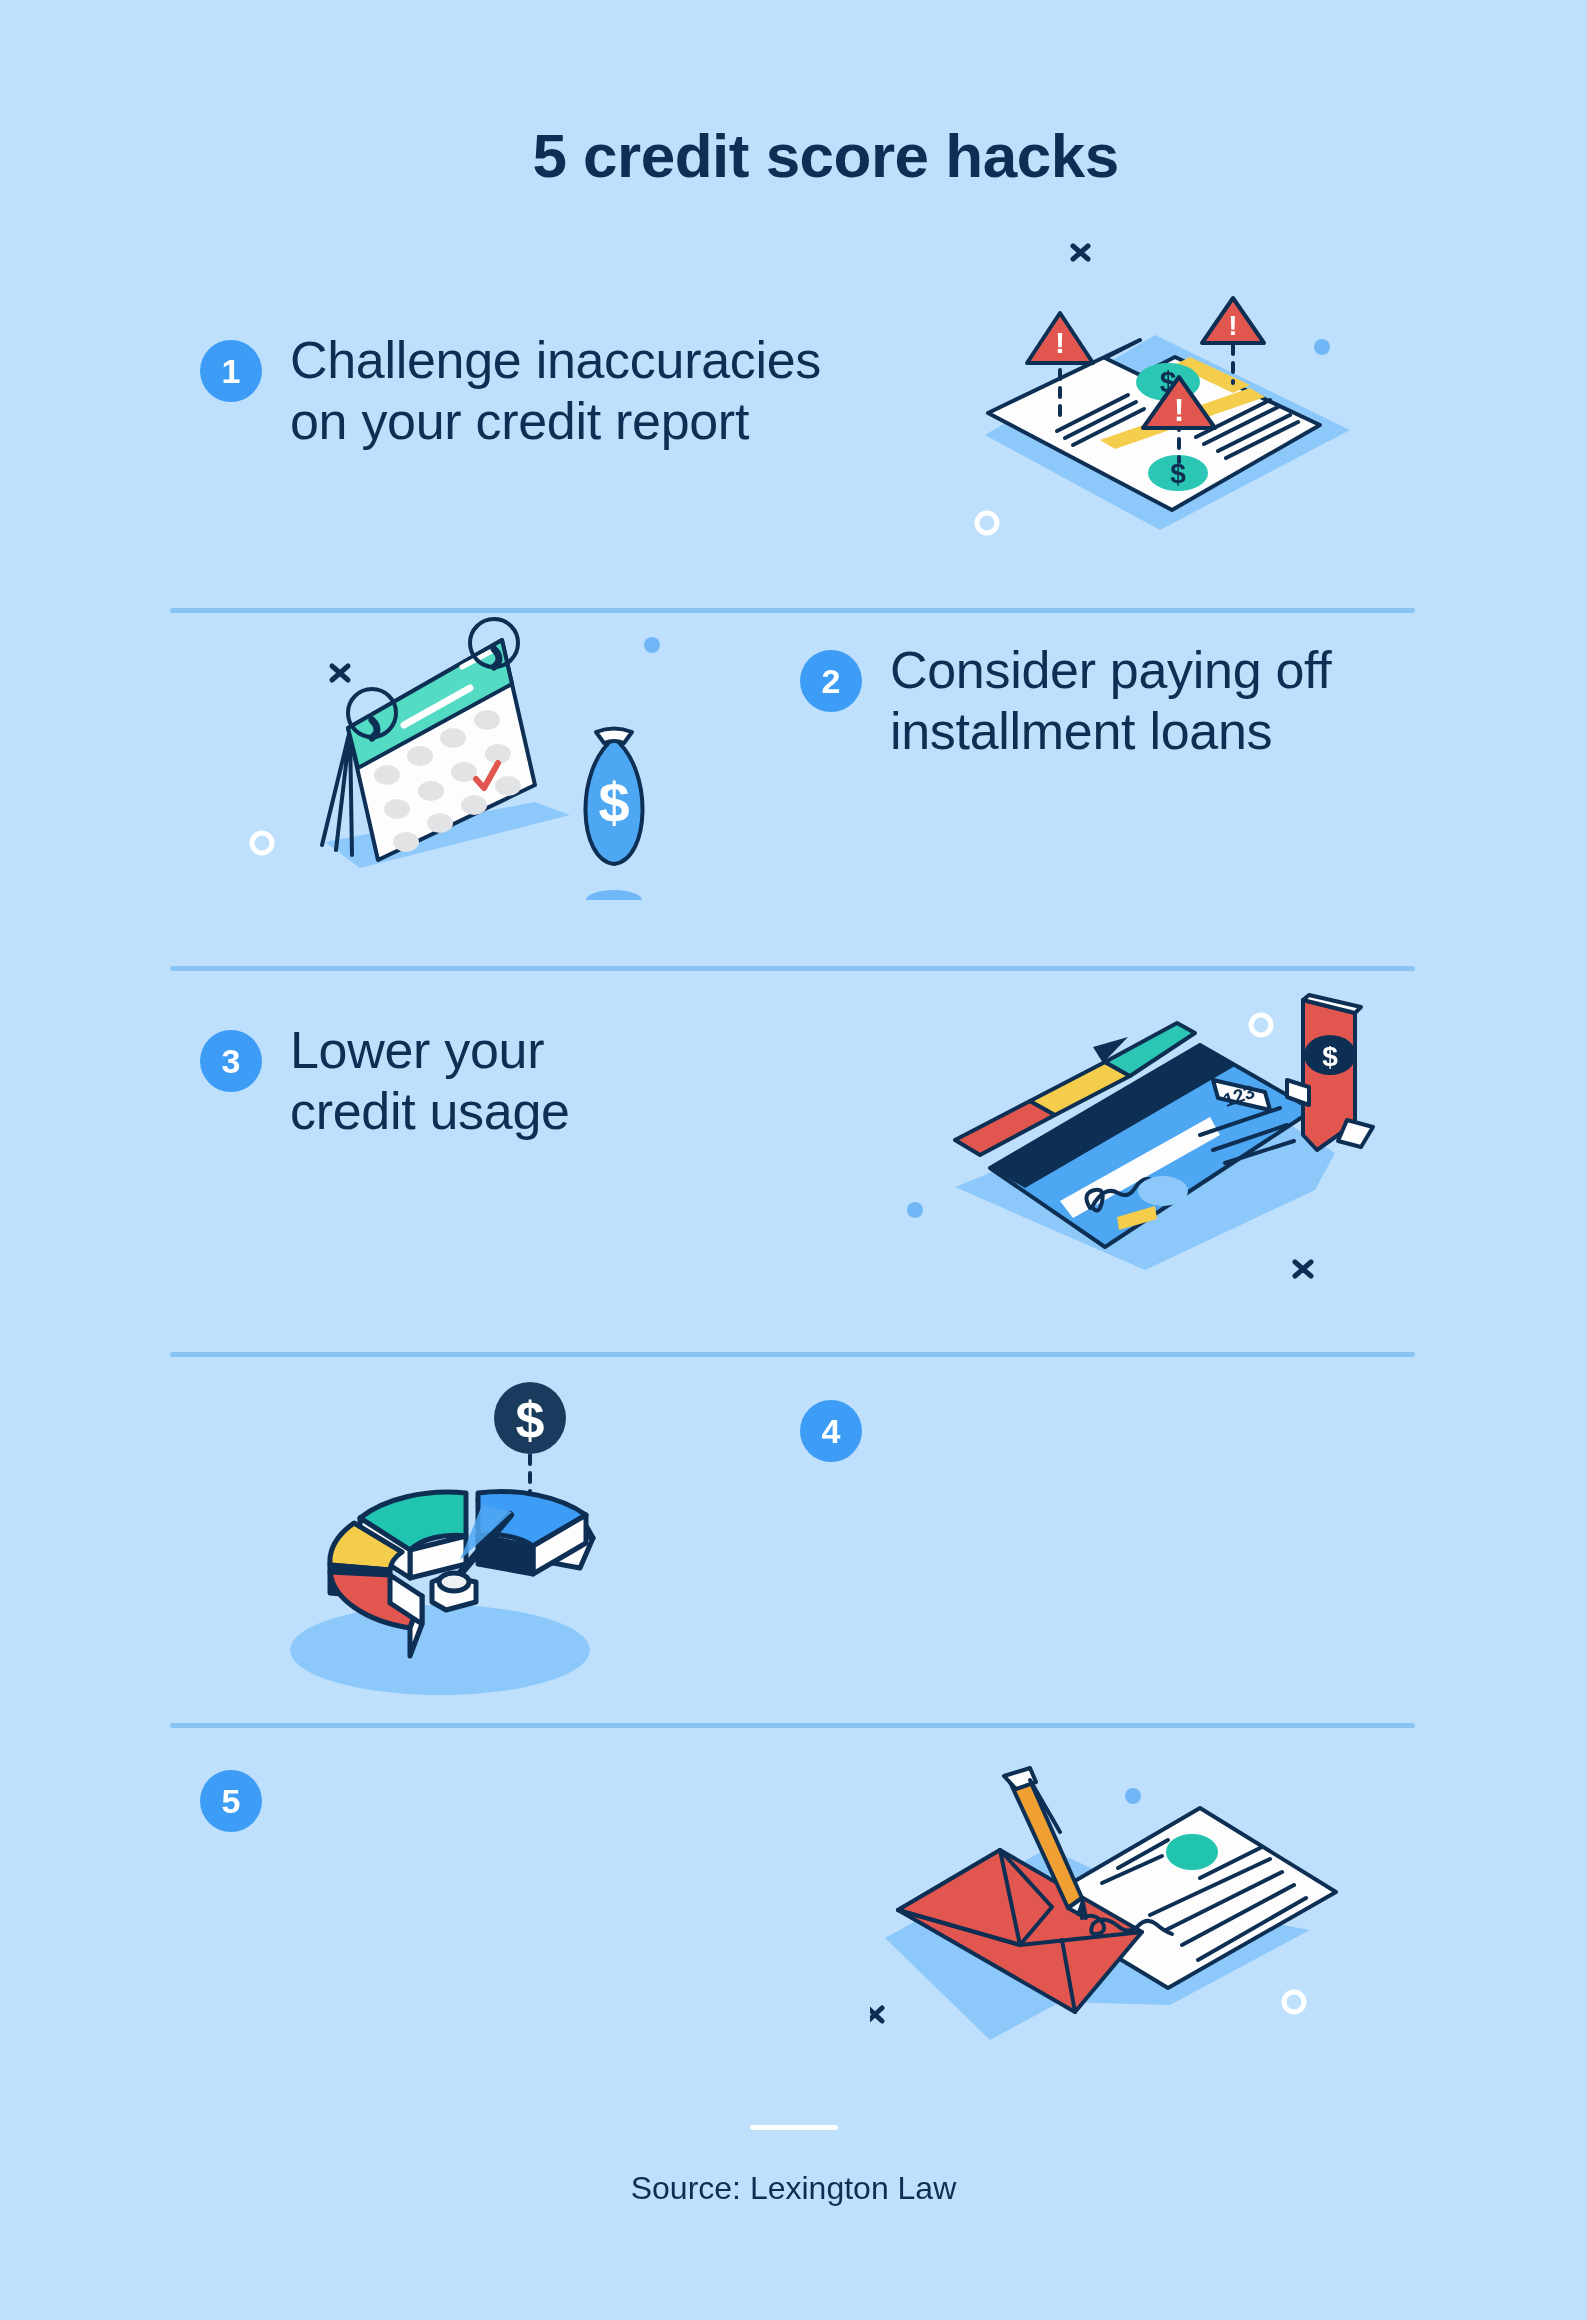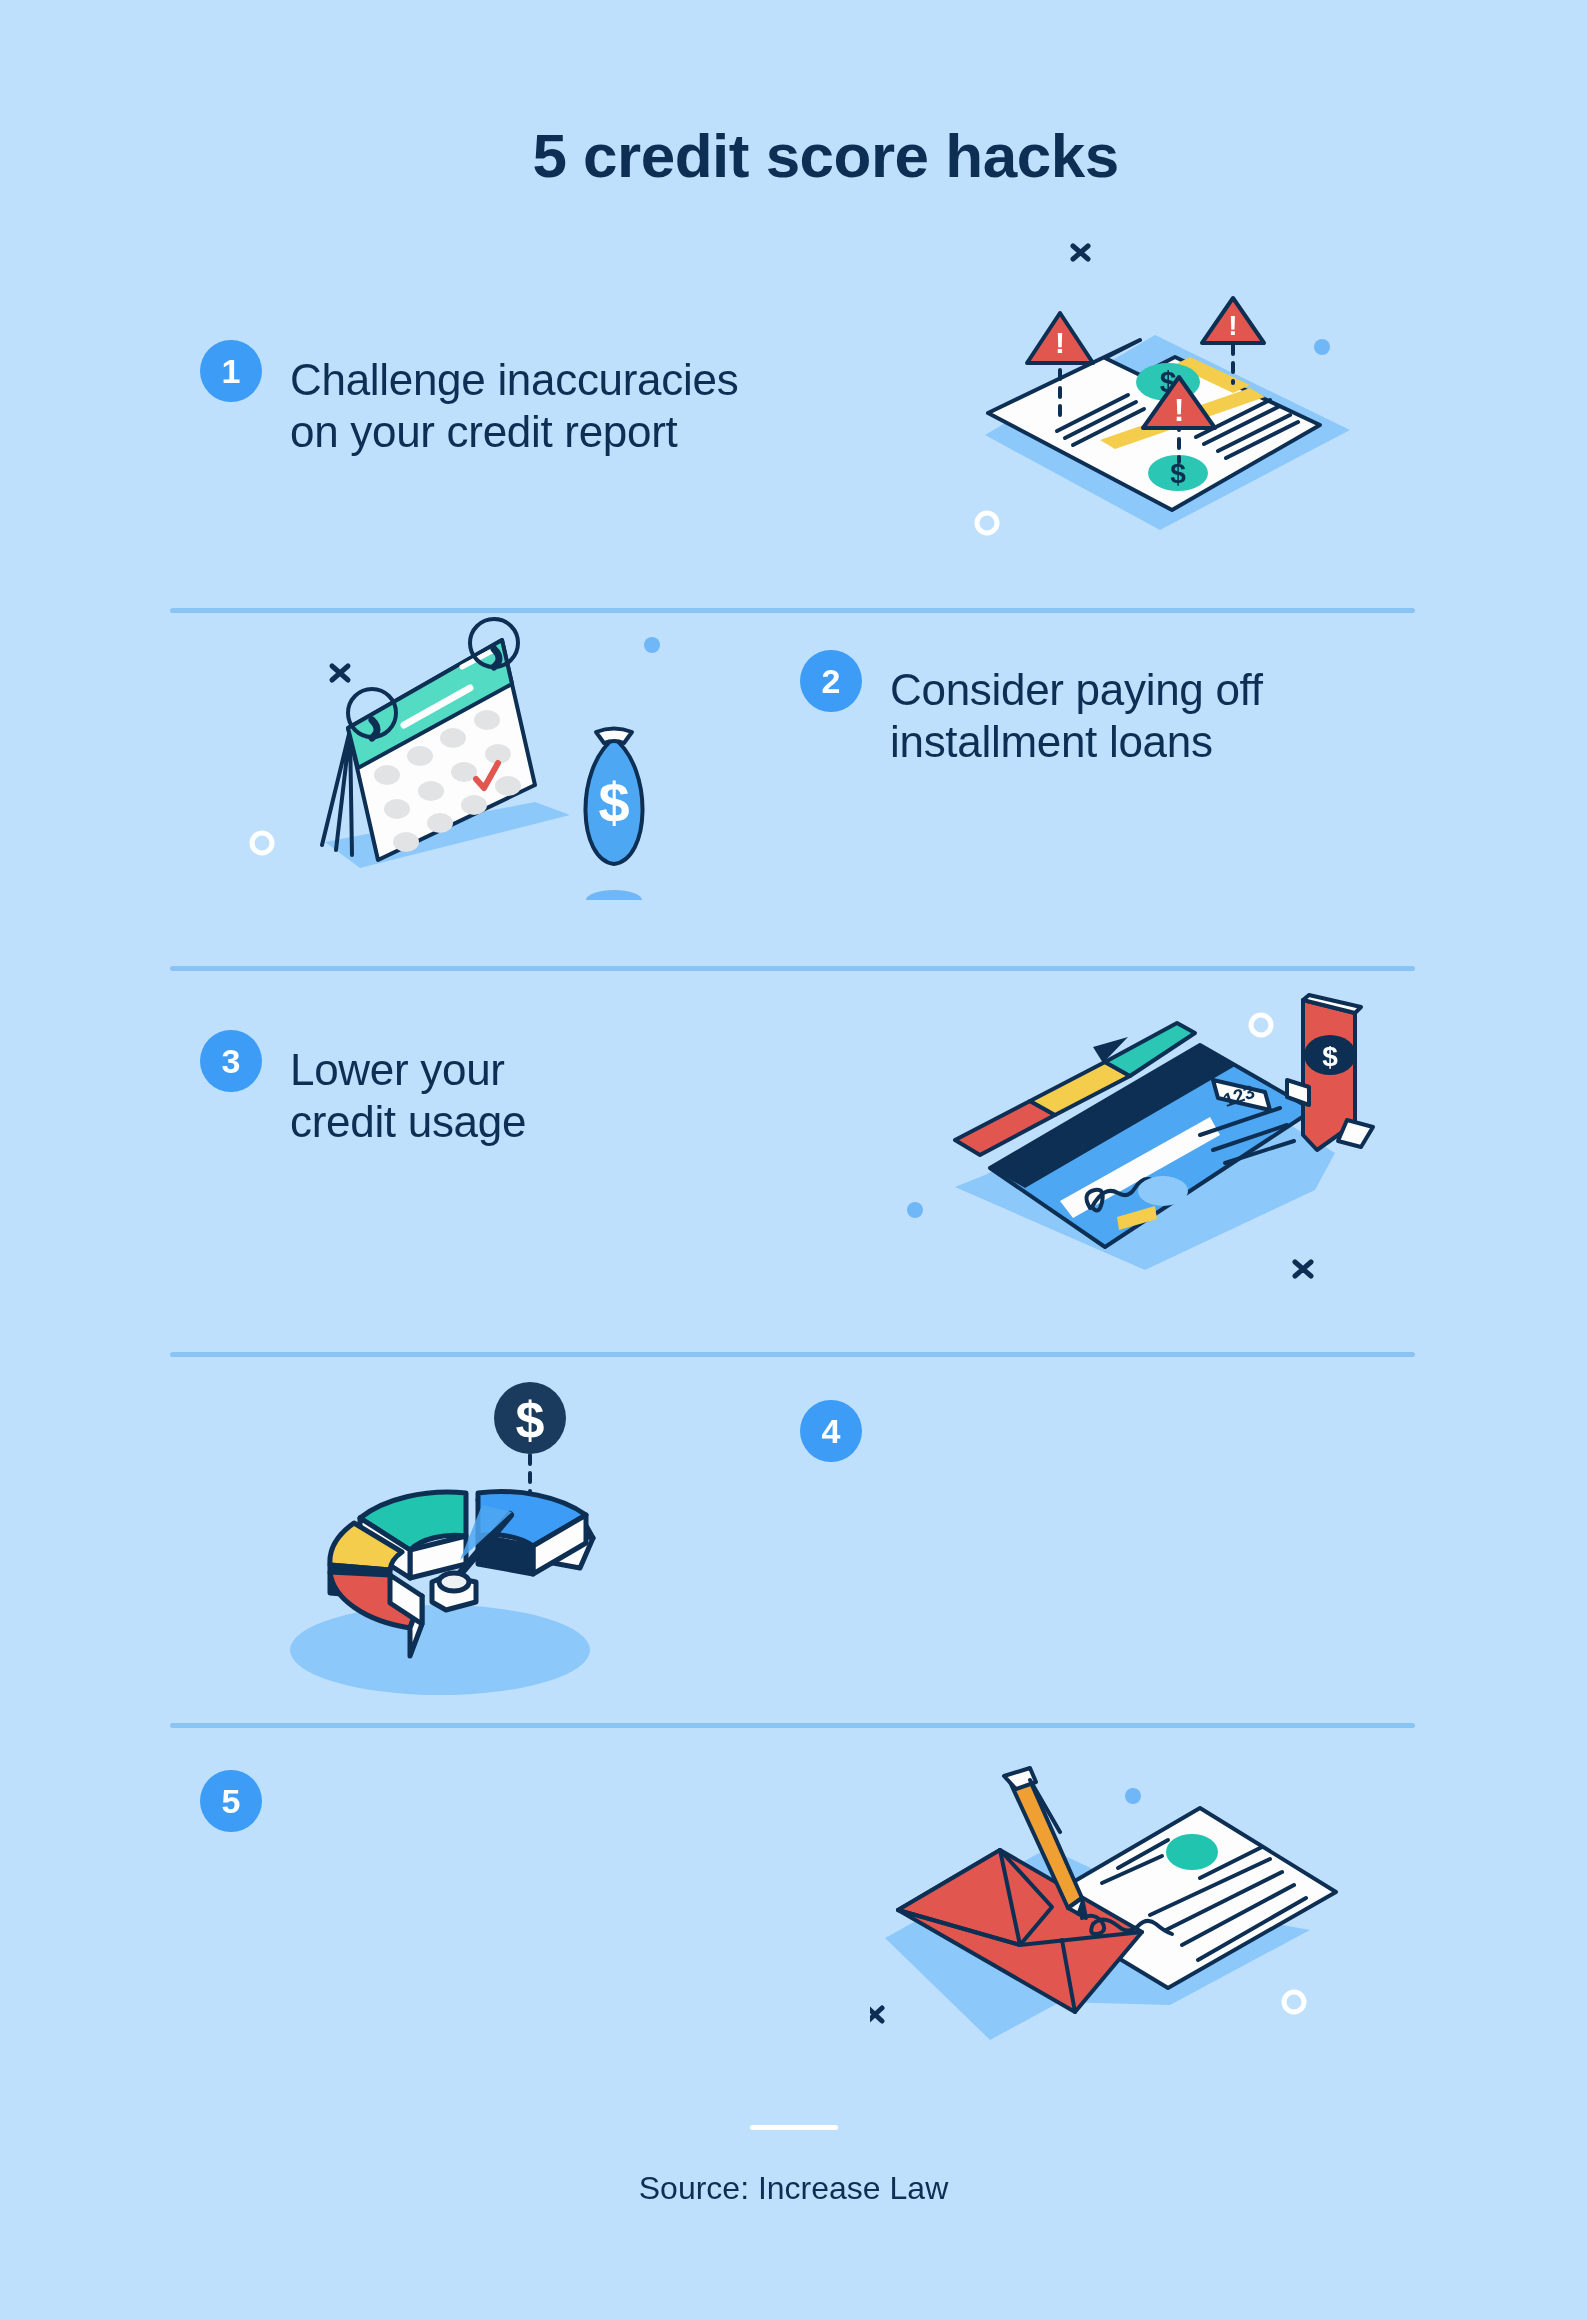--- a/index.html
+++ b/index.html
@@ -35,24 +35,23 @@
   .badge {
     flex:0 0 auto;
     width:62px; height:62px; border-radius:50%;
     background:#3d9cf5; color:#ffffff;
     font-size:34px; font-weight:bold;
     display:flex; align-items:center; justify-content:center;
     margin-top:10px;
   }
   .step-text {
     color:#0e2f54;
-    font-size:44px; line-height:1.18;
+    font-size:52px; line-height:1.18;
     font-weight:400; letter-spacing:-0.3px;
     white-space:pre-line;
-    margin-top:24px;
   }
 
   
   .divider {
     position:absolute; left:170px; width:1245px; height:5px;
     background:#89c4f4; border-radius:3px;
   }
   .d1 { top:608px; }
   .d2 { top:966px; }
   .d3 { top:1352px; }
@@ -343,16 +342,16 @@
         <circle cx="263" cy="56" r="8" fill="#6fb7f7"></circle>
         <circle cx="424" cy="262" r="10" fill="none" stroke="#ffffff" stroke-width="5"></circle>
         <path d="M-2,268 L12,281 M12,268 L-2,281" stroke="#0e2f54" stroke-width="5" stroke-linecap="round"></path>
       </g>
     </svg>
   </div>
 
   <div class="footer-rule"></div>
   <div class="footer-text">
     <b>Source:</b>
-    <span> Increase Law</span>
+    <span> Lexington Law</span>
   </div>
 
 </div>
 
 </body></html>

